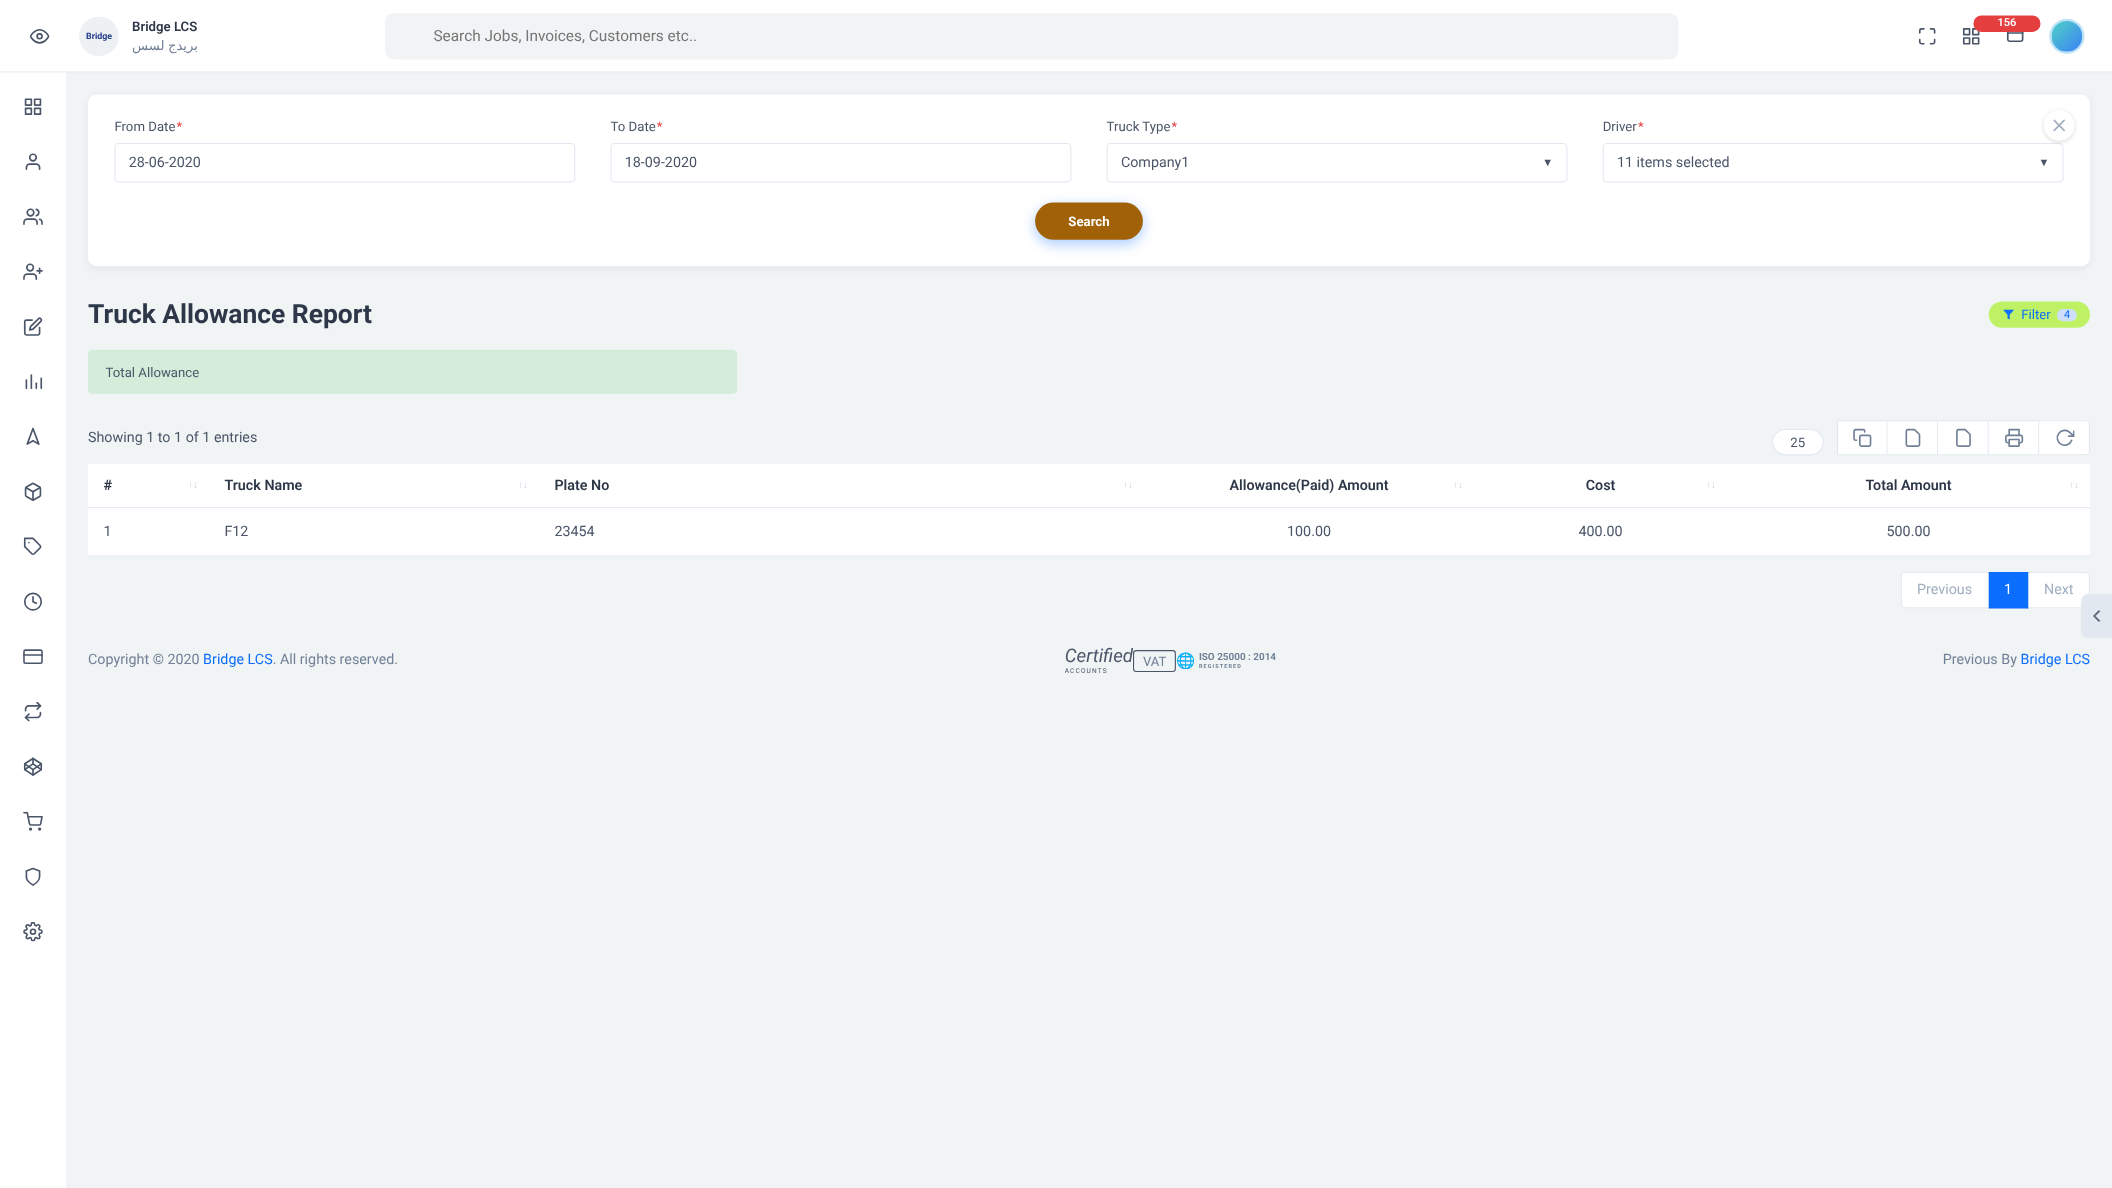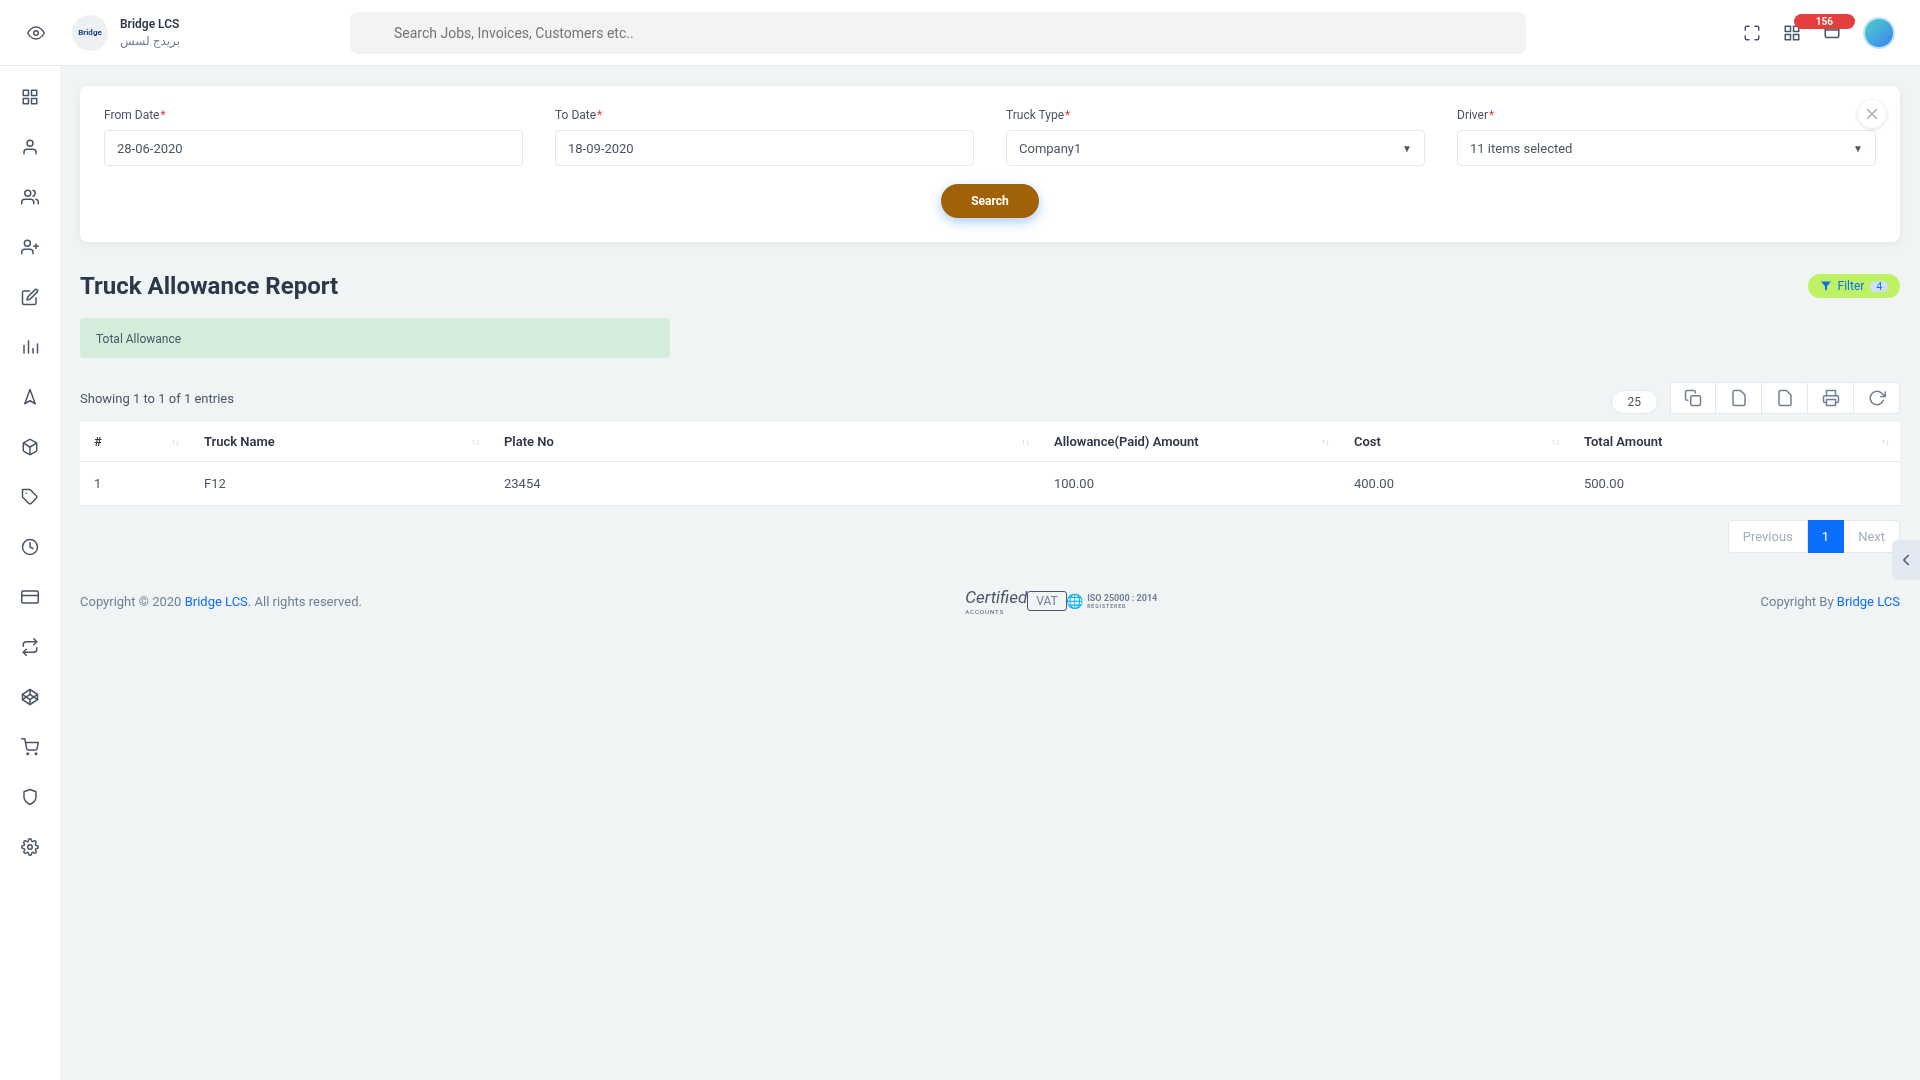--- a/index.html
+++ b/index.html
@@ -45,21 +45,21 @@
 .table-head{display:flex;align-items:center;justify-content:space-between;margin-top:24px}
 .showing{font-size:13px;color:#4a5568}
 .table-tools{display:flex;align-items:flex-end;gap:0}
 .page-size{border:1px solid #e2e8f0;border-radius:14px;padding:4px 16px;font-size:12px;margin-right:12px;background:#fff}
 .tool-btn{border:1px solid #e2e8f0;background:#fff;width:46px;height:32px;display:flex;align-items:center;justify-content:center;color:#718096;cursor:pointer;font-size:13px}
 .tool-btn:first-of-type{border-radius:4px 0 0 4px}
 .tool-btn:last-of-type{border-radius:0 4px 4px 0}
 .tool-btn+.tool-btn{border-left:none}
 table{width:100%;border-collapse:collapse;margin-top:8px;background:#fff}
 thead th{text-align:left;font-size:13px;font-weight:600;color:#2d3748;padding:12px 14px;border-bottom:1px solid #e2e8f0;position:relative}
-thead th.num,td.num{text-align:left}
+thead th.num,td.num{text-align:center}
 .sort-ico{font-size:9px;color:#cbd5e0;position:absolute;right:10px;top:50%;transform:translateY(-50%);line-height:0.7}
 tbody td{padding:14px;font-size:13px;color:#4a5568;border-bottom:1px solid #e2e8f0}
 .pagination{display:flex;justify-content:flex-end;margin-top:14px}
 .pag-btn{border:1px solid #e2e8f0;background:#fff;padding:8px 14px;font-size:13px;color:#a0aec0;cursor:pointer}
 .pag-btn.active{background:#0b6efd;color:#fff;border-color:#0b6efd}
 .pag-btn:first-child{border-radius:4px 0 0 4px}
 .pag-btn:last-child{border-radius:0 4px 4px 0}
 .pag-btn+.pag-btn{border-left:none}
 .footer{display:flex;align-items:center;justify-content:space-between;margin-top:34px;font-size:13px;color:#718096}
 .footer a{color:#0b6efd;text-decoration:none}
@@ -367,21 +367,21 @@
         <div class="vat">VAT</div>
         <div class="iso">
             <span class="globe">🌐</span>
             <div>
               <div>ISO <span>25000 : 2014</span></div>
               <div style="font-size:5px;letter-spacing:1px">REGISTERED</div>
             </div>
           </div>
       </div>
       <div>
-        <span>Copyright By </span><a href="#">Bridge LCS</a>
+        <span>Previous By </span><a href="#">Bridge LCS</a>
       </div>
     </div>
   </div>
 </div>
 
 <div class="side-collapse">
   <svg viewBox="0 0 24 24">
       <polyline points="15 18 9 12 15 6"></polyline>
     </svg>
 </div>

